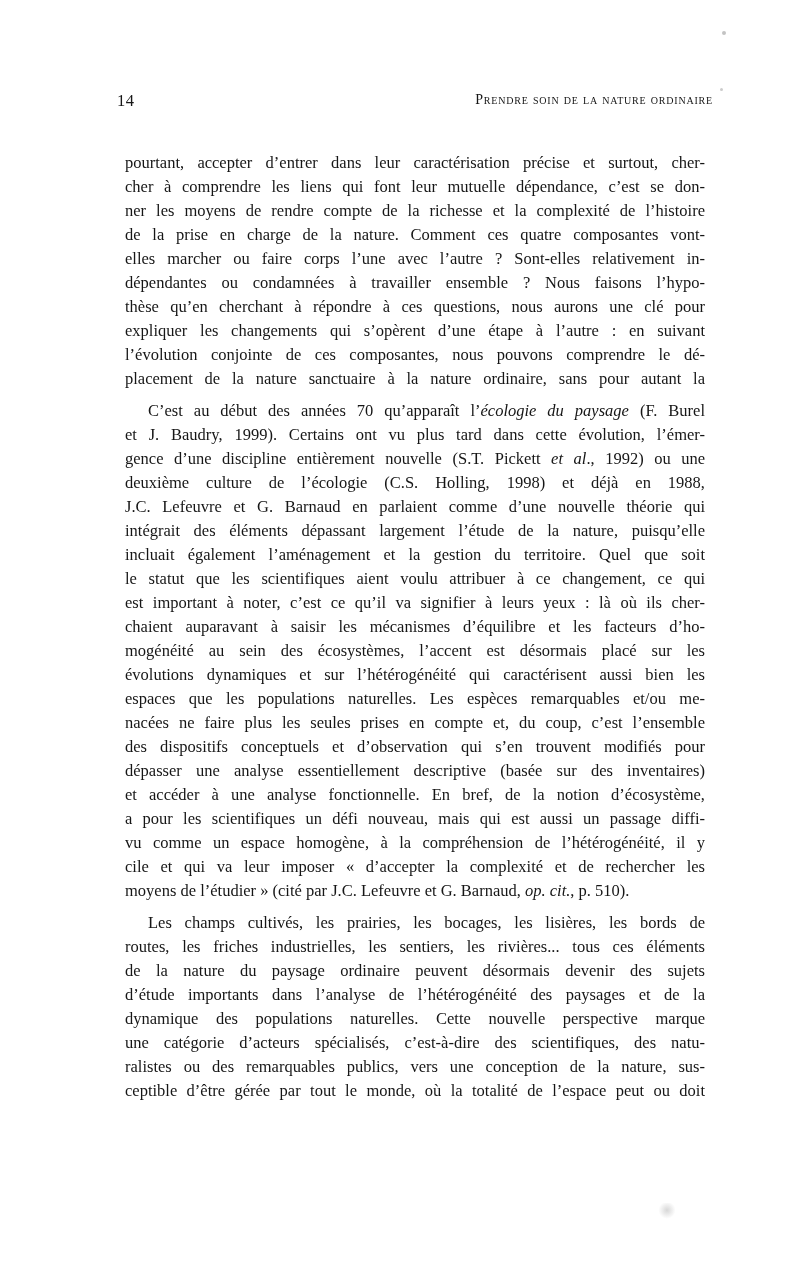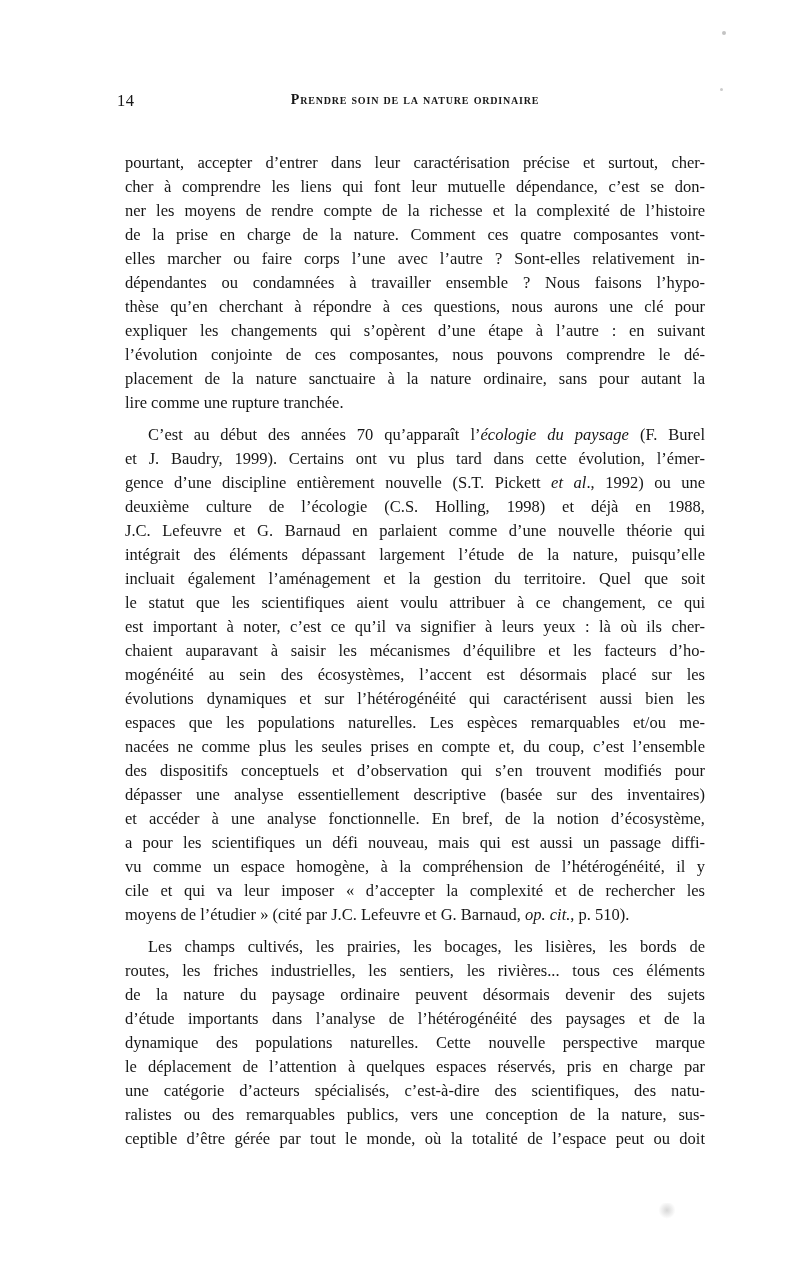--- a/index.html
+++ b/index.html
@@ -28,26 +28,25 @@
     left: 0;
     top: 0;
     font-size: 16.5px;
     letter-spacing: 0.5px;
   }
   .runhead {
     position: absolute;
     left: 0;
     right: 0;
     top: 1px;
-    text-align: center;
+    text-align: right;
     font-size: 14px;
     font-variant: small-caps;
     letter-spacing: 0.8px;
     white-space: nowrap;
-    font-weight: bold;
   }
   .textblock {
     position: absolute;
     left: 117px;
     top: 143px;
     width: 596px;
   }
   .para { margin: 8px; padding: 0; }
   .line {
     height: 24px;
@@ -94,52 +93,50 @@
         <div class="line"><span>pourtant, accepter d’entrer dans leur caractérisation précise et surtout, cher-</span></div>
         <div class="line"><span>cher à comprendre les liens qui font leur mutuelle dépendance, c’est se don-</span></div>
         <div class="line"><span>ner les moyens de rendre compte de la richesse et la complexité de l’histoire</span></div>
         <div class="line"><span>de la prise en charge de la nature. Comment ces quatre composantes vont-</span></div>
         <div class="line"><span>elles marcher ou faire corps l’une avec l’autre ? Sont-elles relativement in-</span></div>
         <div class="line"><span>dépendantes ou condamnées à travailler ensemble ? Nous faisons l’hypo-</span></div>
         <div class="line"><span>thèse qu’en cherchant à répondre à ces questions, nous aurons une clé pour</span></div>
         <div class="line"><span>expliquer les changements qui s’opèrent d’une étape à l’autre : en suivant</span></div>
         <div class="line"><span>l’évolution conjointe de ces composantes, nous pouvons comprendre le dé-</span></div>
         <div class="line"><span>placement de la nature sanctuaire à la nature ordinaire, sans pour autant la</span></div>
-        <div class="line nojust"><span>lire comme une rupture tranchée.</span></div>
       </div>
       <div class="para">
         <div class="line indent"><span>C’est au début des années 70 qu’apparaît l’</span><em>écologie du paysage</em><span> (F. Burel</span></div>
         <div class="line"><span>et J. Baudry, 1999). Certains ont vu plus tard dans cette évolution, l’émer-</span></div>
         <div class="line"><span>gence d’une discipline entièrement nouvelle (S.T. Pickett </span><em>et al</em><span>., 1992) ou une</span></div>
         <div class="line"><span>deuxième culture de l’écologie (C.S. Holling, 1998) et déjà en 1988,</span></div>
         <div class="line"><span>J.C. Lefeuvre et G. Barnaud en parlaient comme d’une nouvelle théorie qui</span></div>
         <div class="line"><span>intégrait des éléments dépassant largement l’étude de la nature, puisqu’elle</span></div>
         <div class="line"><span>incluait également l’aménagement et la gestion du territoire. Quel que soit</span></div>
         <div class="line"><span>le statut que les scientifiques aient voulu attribuer à ce changement, ce qui</span></div>
         <div class="line"><span>est important à noter, c’est ce qu’il va signifier à leurs yeux : là où ils cher-</span></div>
         <div class="line"><span>chaient auparavant à saisir les mécanismes d’équilibre et les facteurs d’ho-</span></div>
         <div class="line"><span>mogénéité au sein des écosystèmes, l’accent est désormais placé sur les</span></div>
         <div class="line"><span>évolutions dynamiques et sur l’hétérogénéité qui caractérisent aussi bien les</span></div>
         <div class="line"><span>espaces que les populations naturelles. Les espèces remarquables et/ou me-</span></div>
-        <div class="line"><span>nacées ne comme plus les seules prises en compte et, du coup, c’est l’ensemble</span></div>
+        <div class="line"><span>nacées ne faire plus les seules prises en compte et, du coup, c’est l’ensemble</span></div>
         <div class="line"><span>des dispositifs conceptuels et d’observation qui s’en trouvent modifiés pour</span></div>
         <div class="line"><span>dépasser une analyse essentiellement descriptive (basée sur des inventaires)</span></div>
         <div class="line"><span>et accéder à une analyse fonctionnelle. En bref, de la notion d’écosystème,</span></div>
         <div class="line"><span>a pour les scientifiques un défi nouveau, mais qui est aussi un passage diffi-</span></div>
         <div class="line"><span>vu comme un espace homogène, à la compréhension de l’hétérogénéité, il y</span></div>
         <div class="line"><span>cile et qui va leur imposer « d’accepter la complexité et de rechercher les</span></div>
         <div class="line nojust"><span>moyens de l’étudier » (cité par J.C. Lefeuvre et G. Barnaud, </span><em>op. cit.</em><span>, p. 510).</span></div>
       </div>
       <div class="para">
         <div class="line indent"><span>Les champs cultivés, les prairies, les bocages, les lisières, les bords de</span></div>
         <div class="line"><span>routes, les friches industrielles, les sentiers, les rivières... tous ces éléments</span></div>
         <div class="line"><span>de la nature du paysage ordinaire peuvent désormais devenir des sujets</span></div>
         <div class="line"><span>d’étude importants dans l’analyse de l’hétérogénéité des paysages et de la</span></div>
         <div class="line"><span>dynamique des populations naturelles. Cette nouvelle perspective marque</span></div>
-        <div class="line"><span>le déplacement de l’attention à quelques espaces réservés, pris en charge par</span></div>
         <div class="line"><span>une catégorie d’acteurs spécialisés, c’est-à-dire des scientifiques, des natu-</span></div>
         <div class="line"><span>ralistes ou des remarquables publics, vers une conception de la nature, sus-</span></div>
         <div class="line"><span>ceptible d’être gérée par tout le monde, où la totalité de l’espace peut ou doit</span></div>
       </div>
     </div>
 
   <span class="artifact dot1"></span>
   <span class="artifact dot2"></span>
   <span class="artifact smudge"></span>
 

